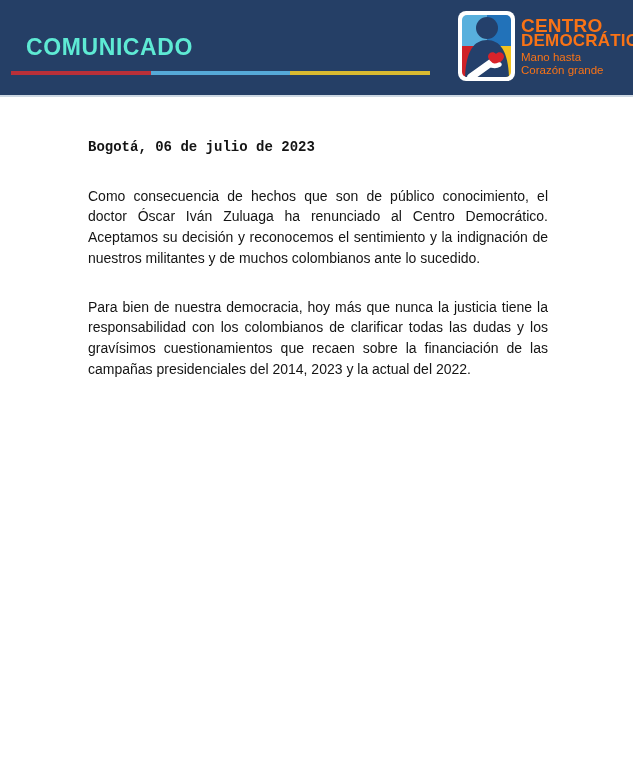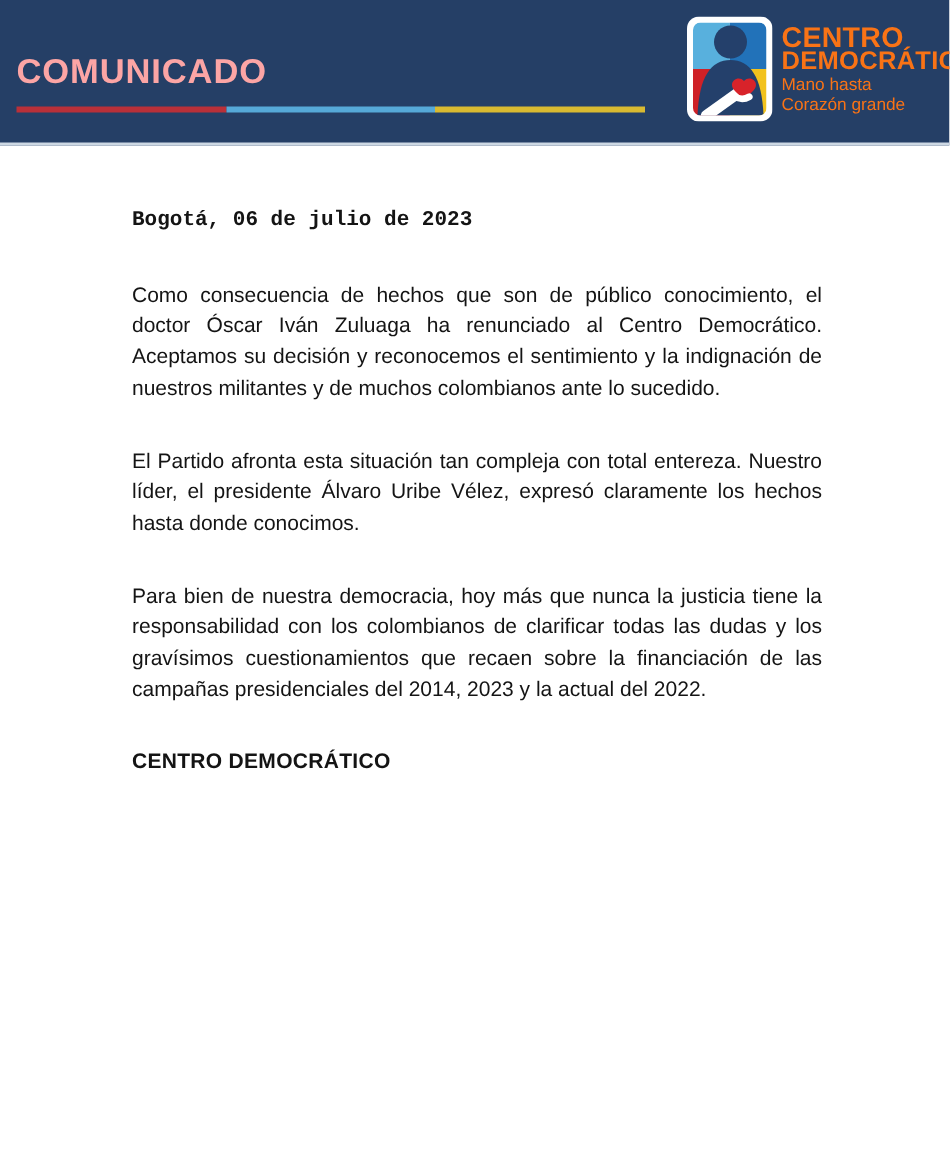--- a/index.html
+++ b/index.html
@@ -7,22 +7,22 @@
     width:633px;height:775px;background:#ffffff;
     font-family:"Liberation Sans", sans-serif;
     color:#141414;position:relative;overflow:hidden;
   }
   
   .header{
     position:relative;width:633px;height:95px;
     background:#253f66;border-bottom:2px solid #cdd8e3;box-sizing:content-box;
   }
   .header-title{
-    position:absolute;left:11px;top:34px;
-    font-size:23px;font-weight:bold;color:#fca5a5;letter-spacing:.6px;
+    position:absolute;left:26px;top:34px;
+    font-size:23px;font-weight:bold;color:#5eead4;letter-spacing:.6px;
   }
   .tricolor{
     position:absolute;left:11px;top:71px;width:419px;height:4px;display:flex;
   }
   .tricolor .seg{flex:1;height:100%;}
   .seg-red{background:#b93039;}
   .seg-blue{background:#56a9d8;}
   .seg-yellow{background:#d9ba31;}
   
   .logo{
@@ -90,18 +90,16 @@
       <div class="logo-slogan2">Corazón grande</div>
     </div>
   </div>
 </div>
 
 <div class="content">
   <p class="dateline">Bogotá, 06 de julio de 2023</p>
 
   <p class="para">Como consecuencia de hechos que son de público conocimiento, el doctor Óscar Iván Zuluaga ha renunciado al Centro Democrático. Aceptamos su decisión y reconocemos el sentimiento y la indignación de nuestros militantes y de muchos colombianos ante lo sucedido.</p>
 
-  <p class="para">El Partido afronta esta situación tan compleja con total entereza. Nuestro líder, el presidente Álvaro Uribe Vélez, expresó claramente los hechos hasta donde conocimos.</p>
 
   <p class="para">Para bien de nuestra democracia, hoy más que nunca la justicia tiene la responsabilidad con los colombianos de clarificar todas las dudas y los gravísimos cuestionamientos que recaen sobre la financiación de las campañas presidenciales del 2014, 2023 y la actual del 2022.</p>
 
-  <p class="signature">CENTRO DEMOCRÁTICO</p>
 </div>
 
 </body></html>

